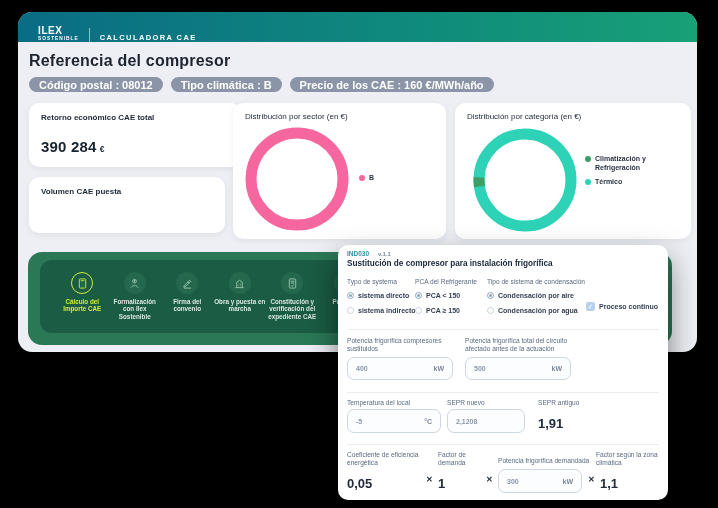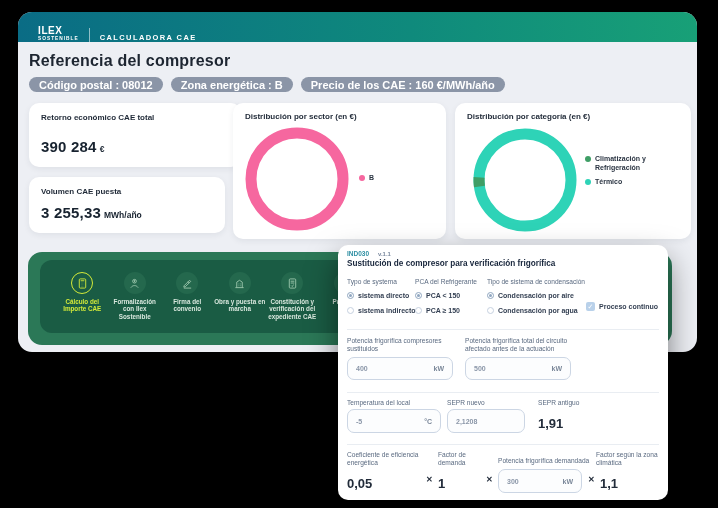--- a/index.html
+++ b/index.html
@@ -20,21 +20,21 @@
   .pill.solid{background:#d7eb3a;color:#1f2d12}
   
   .page-title{left:29px;top:52px;font-size:16px;font-weight:800;color:#1d2531;letter-spacing:.2px}
   .chips{left:29px;top:77px;display:flex;gap:8px}
   .chip{background:#8b95a7;color:#fff;font-size:11px;font-weight:700;height:15px;border-radius:8px;display:flex;align-items:center;padding:0 10px;white-space:nowrap}
   .card{position:absolute;background:#fff;border-radius:10px;box-shadow:0 2px 6px rgba(30,40,60,.07)}
   .stat-label{position:absolute;left:12px;top:10px;font-size:8px;font-weight:700;color:#1e2836}
   .stat-value-row{position:absolute;left:12px;bottom:12px;display:flex;align-items:baseline;gap:3px}
   .stat-value{font-size:15px;font-weight:800;color:#17222f;letter-spacing:.2px}
   .stat-unit{font-size:8.5px;font-weight:700;color:#17222f}
-  .chart-title{position:absolute;left:12px;top:9px;font-size:8px;font-weight:700;color:#1e2836}
+  .chart-title{position:absolute;left:12px;top:9px;font-size:8px;font-weight:400;color:#1e2836}
   .legend{position:absolute;display:flex;flex-direction:column;gap:6px}
   .legend-item{display:flex;align-items:flex-start;gap:4px}
   .legend-item svg{flex:none;margin-top:1px}
   .legend-label{font-size:7px;color:#2a3442;line-height:8.5px;font-weight:600}
   
   .steps-panel{left:28px;top:252px;width:644px;height:93px;border-radius:14px;background:#2b7857}
   .steps-inner{position:absolute;left:12px;top:8px;width:620px;height:73px;border-radius:12px;background:#1a5c44}
   .steps-row{position:absolute;left:16px;top:12px;display:flex}
   .step{width:52.5px;display:flex;flex-direction:column;align-items:center;cursor:pointer}
   .step-ico{width:22px;height:22px;border-radius:50%;display:flex;align-items:center;justify-content:center;background:#24684d;color:#9cc7ad}
@@ -70,37 +70,33 @@
       <div class="l2">SOSTENIBLE</div>
     </div>
     <div class="appbar-div"></div>
     <div class="app-title">CALCULADORA CAE</div>
   </div>
 </div>
 
 <div class="abs page-title">Referencia del compresor</div>
 <div class="abs chips">
   <div class="chip">Código postal : 08012</div>
-  <div class="chip">Zona energética : B</div>
+  <div class="chip">Tipo climática : B</div>
   <div class="chip">Precio de los CAE : 160 €/MWh/año</div>
 </div>
 
 <div class="card" style="left:29px;top:103px;width:212px;height:64px">
   <div class="stat-label">Retorno económico CAE total</div>
   <div class="stat-value-row">
     <span class="stat-value">390 284</span>
     <span class="stat-unit">€</span>
   </div>
 </div>
 <div class="card" style="left:29px;top:177px;width:196px;height:56px">
   <div class="stat-label">Volumen CAE puesta</div>
-  <div class="stat-value-row">
-    <span class="stat-value">3 255,33</span>
-    <span class="stat-unit">MWh/año</span>
-  </div>
 </div>
 
 <div class="card" style="left:233px;top:103px;width:213px;height:136px">
   <div class="chart-title">Distribución por sector (en €)</div>
   <svg width="112" height="112" style="position:absolute;left:8px;top:20px">
     <circle cx="56" cy="56" r="46" fill="none" stroke-width="11" stroke="#f6679f"></circle>
   </svg>
   <div class="legend" style="left:126px;top:71px">
     <div class="legend-item">
       <svg width="6" height="6">
@@ -190,21 +186,21 @@
           </div>
         <div class="step-label">Pago de</div>
       </div>
     </div>
   </div>
 </div>
 
 <div class="abs overlay">
   <span class="f-code">IND030</span>
   <span class="f-ver">v.1.1</span>
-  <div class="f-title">Sustitución de compresor para verificación frigorífica</div>
+  <div class="f-title">Sustitución de compresor para instalación frigorífica</div>
 
   <div class="abs g-label" style="left:9px;top:33px">Typo de systema</div>
   <div class="radio-row" style="left:9px;top:47px">
     <span class="radio checked"></span>
     <span class="radio-label">sistema directo</span>
   </div>
   <div class="radio-row" style="left:9px;top:62px">
     <span class="radio"></span>
     <span class="radio-label">sistema indirecto</span>
   </div>

